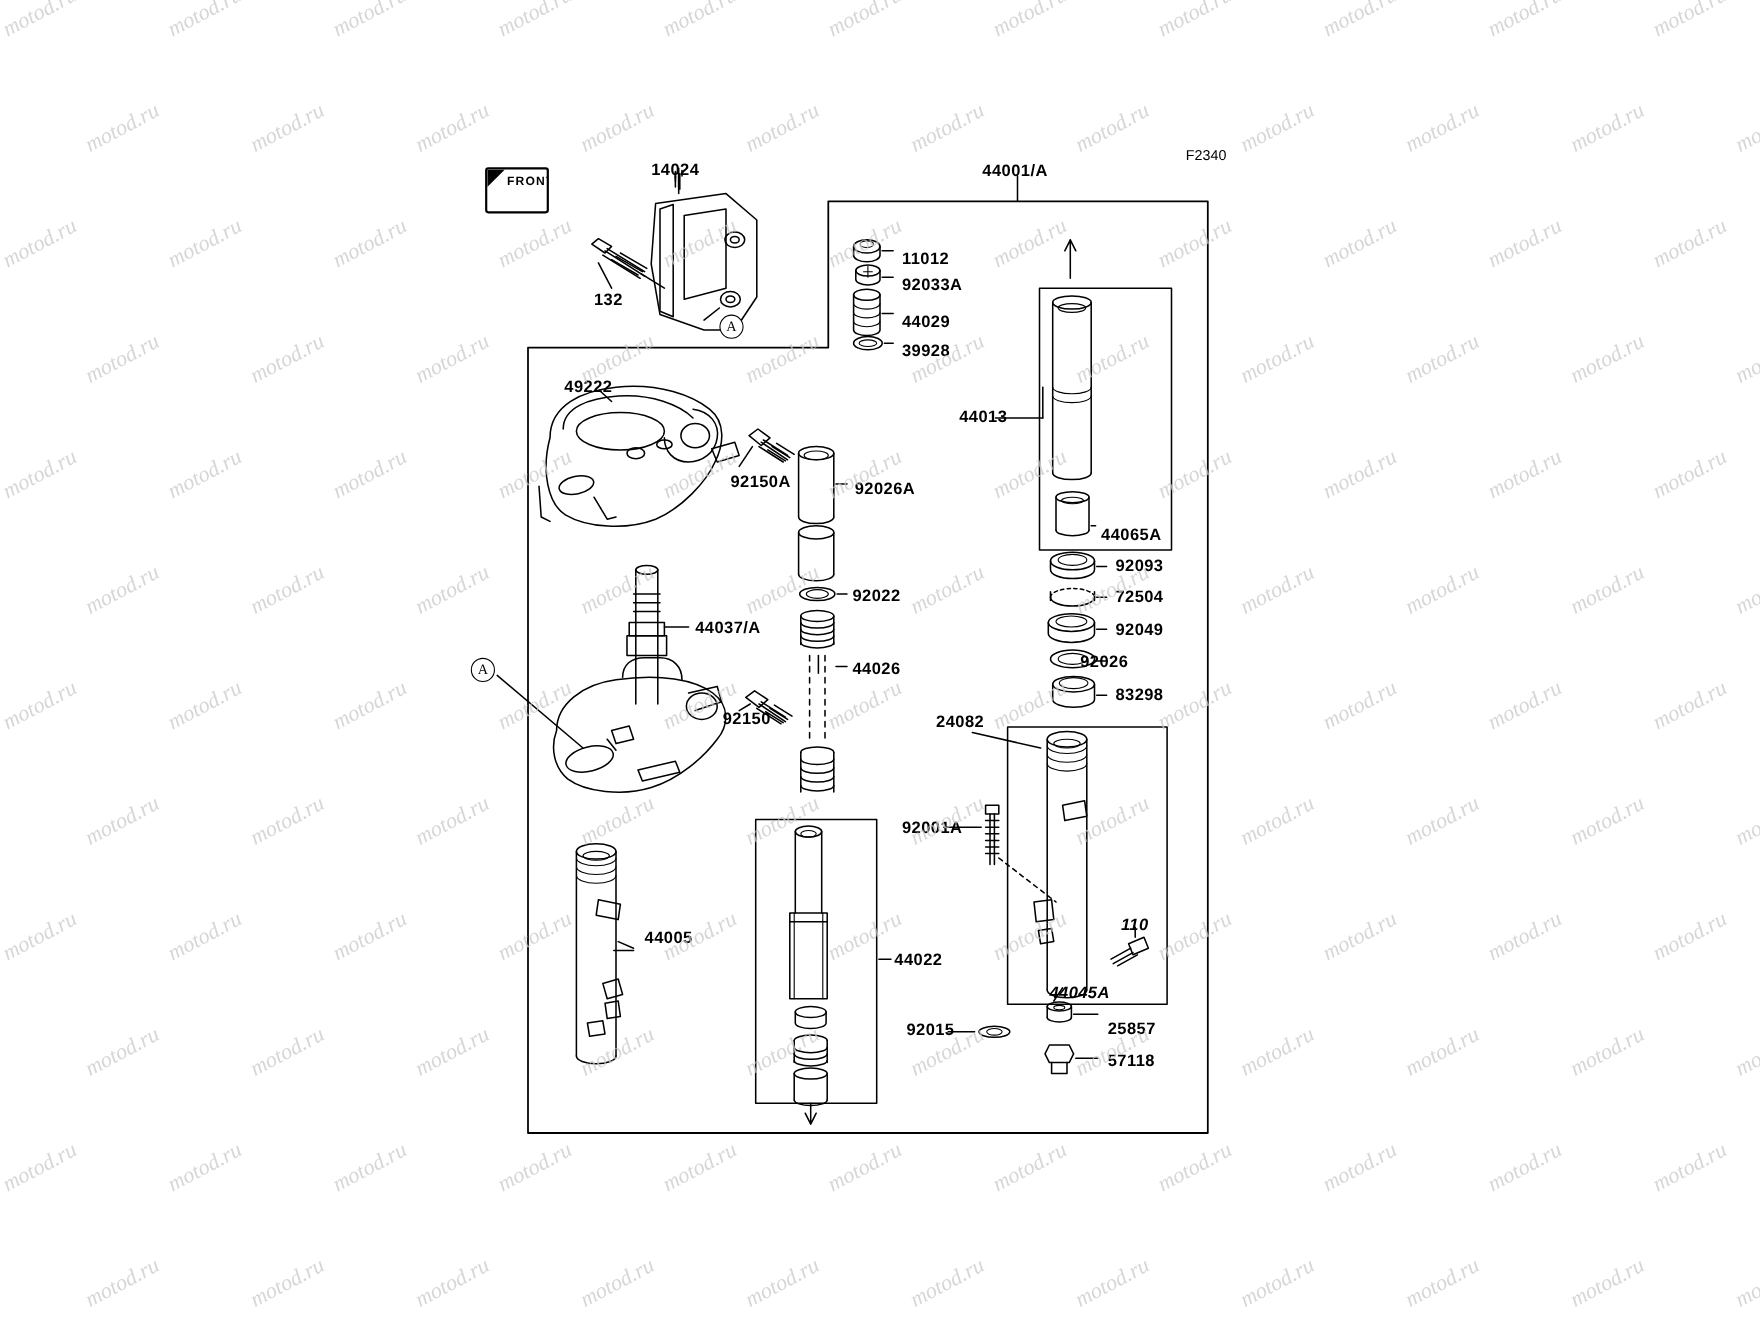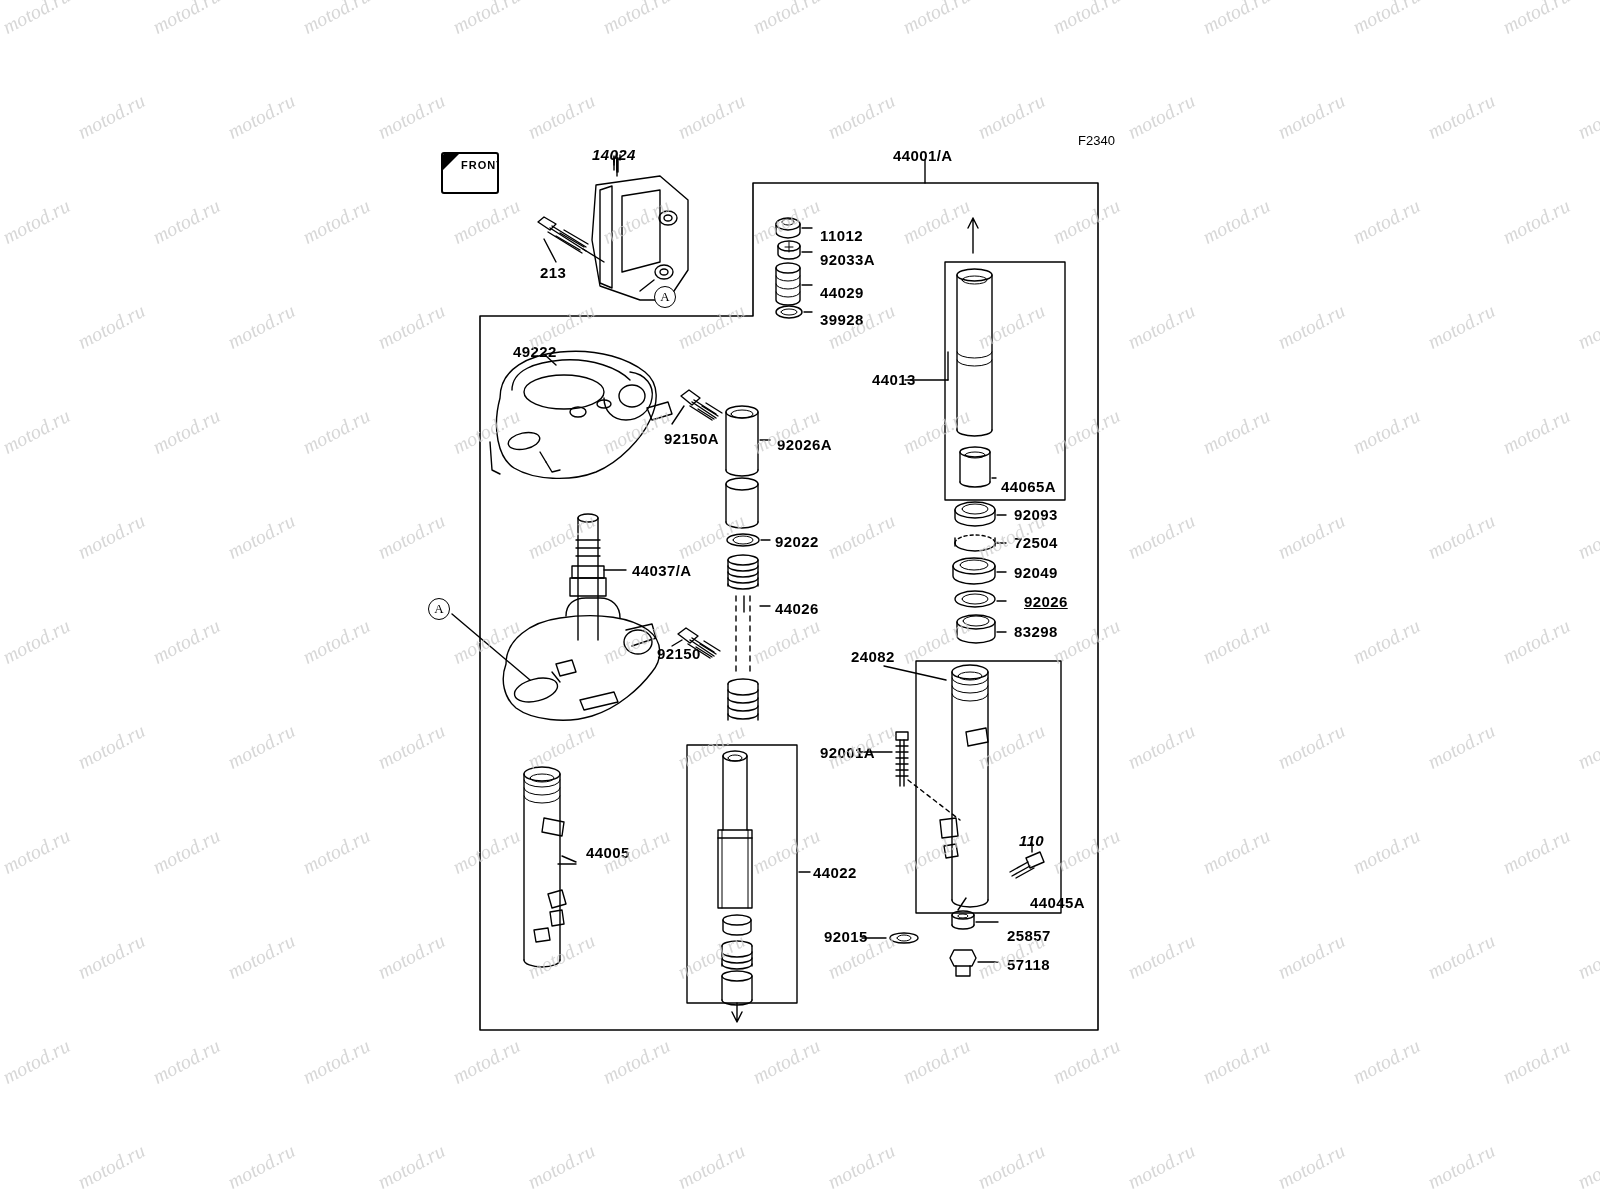--- a/index.html
+++ b/index.html
@@ -348,45 +348,45 @@
     </div>
 
     
     <div class="circ-a" style="left:654px; top:286px;">A</div>
     <div class="circ-a" style="left:428px; top:598px;">A</div>
 
     
     <div class="code-tag" style="left:1078px; top:133px;">F2340</div>
 
     
-    <div class="lbl" style="left:592px; top:146px;font-style:italic;">14024</div>
-    <div class="lbl" style="left:540px; top:264px;">213</div>
+    <div class="lbl" style="left:592px; top:146px;">14024</div>
+    <div class="lbl" style="left:540px; top:264px;">132</div>
     <div class="lbl" style="left:893px; top:147px;">44001/A</div>
     <div class="lbl" style="left:820px; top:227px;">11012</div>
     <div class="lbl" style="left:820px; top:251px;">92033A</div>
     <div class="lbl" style="left:820px; top:284px;">44029</div>
     <div class="lbl" style="left:820px; top:311px;">39928</div>
     <div class="lbl" style="left:872px; top:371px;">44013</div>
     <div class="lbl" style="left:1001px; top:478px;">44065A</div>
     <div class="lbl" style="left:1014px; top:506px;">92093</div>
     <div class="lbl" style="left:1014px; top:534px;">72504</div>
     <div class="lbl" style="left:1014px; top:564px;">92049</div>
-    <div class="lbl" style="left:1024px; top:593px;text-decoration:underline;">92026</div>
+    <div class="lbl" style="left:982px; top:593px;">92026</div>
     <div class="lbl" style="left:1014px; top:623px;">83298</div>
     <div class="lbl" style="left:513px; top:343px;">49222</div>
     <div class="lbl" style="left:664px; top:430px;">92150A</div>
     <div class="lbl" style="left:777px; top:436px;">92026A</div>
     <div class="lbl" style="left:775px; top:533px;">92022</div>
     <div class="lbl" style="left:775px; top:600px;">44026</div>
     <div class="lbl" style="left:632px; top:562px;">44037/A</div>
     <div class="lbl" style="left:657px; top:645px;">92150</div>
     <div class="lbl" style="left:851px; top:648px;">24082</div>
     <div class="lbl" style="left:820px; top:744px;">92001A</div>
     <div class="lbl" style="left:1019px; top:832px;font-style:italic;">110</div>
-    <div class="lbl" style="left:1030px; top:894px;">44045A</div>
+    <div class="lbl" style="left:954px; top:894px;font-style:italic;">44045A</div>
     <div class="lbl" style="left:1007px; top:927px;">25857</div>
     <div class="lbl" style="left:824px; top:928px;">92015</div>
     <div class="lbl" style="left:1007px; top:956px;">57118</div>
     <div class="lbl" style="left:586px; top:844px;">44005</div>
     <div class="lbl" style="left:813px; top:864px;">44022</div>
   </div>
 
   <div id="watermarks">
       <div class="wm" style="left: 0px; top: 0px;">motod.ru</div>
       <div class="wm" style="left: 150px; top: 0px;">motod.ru</div>

